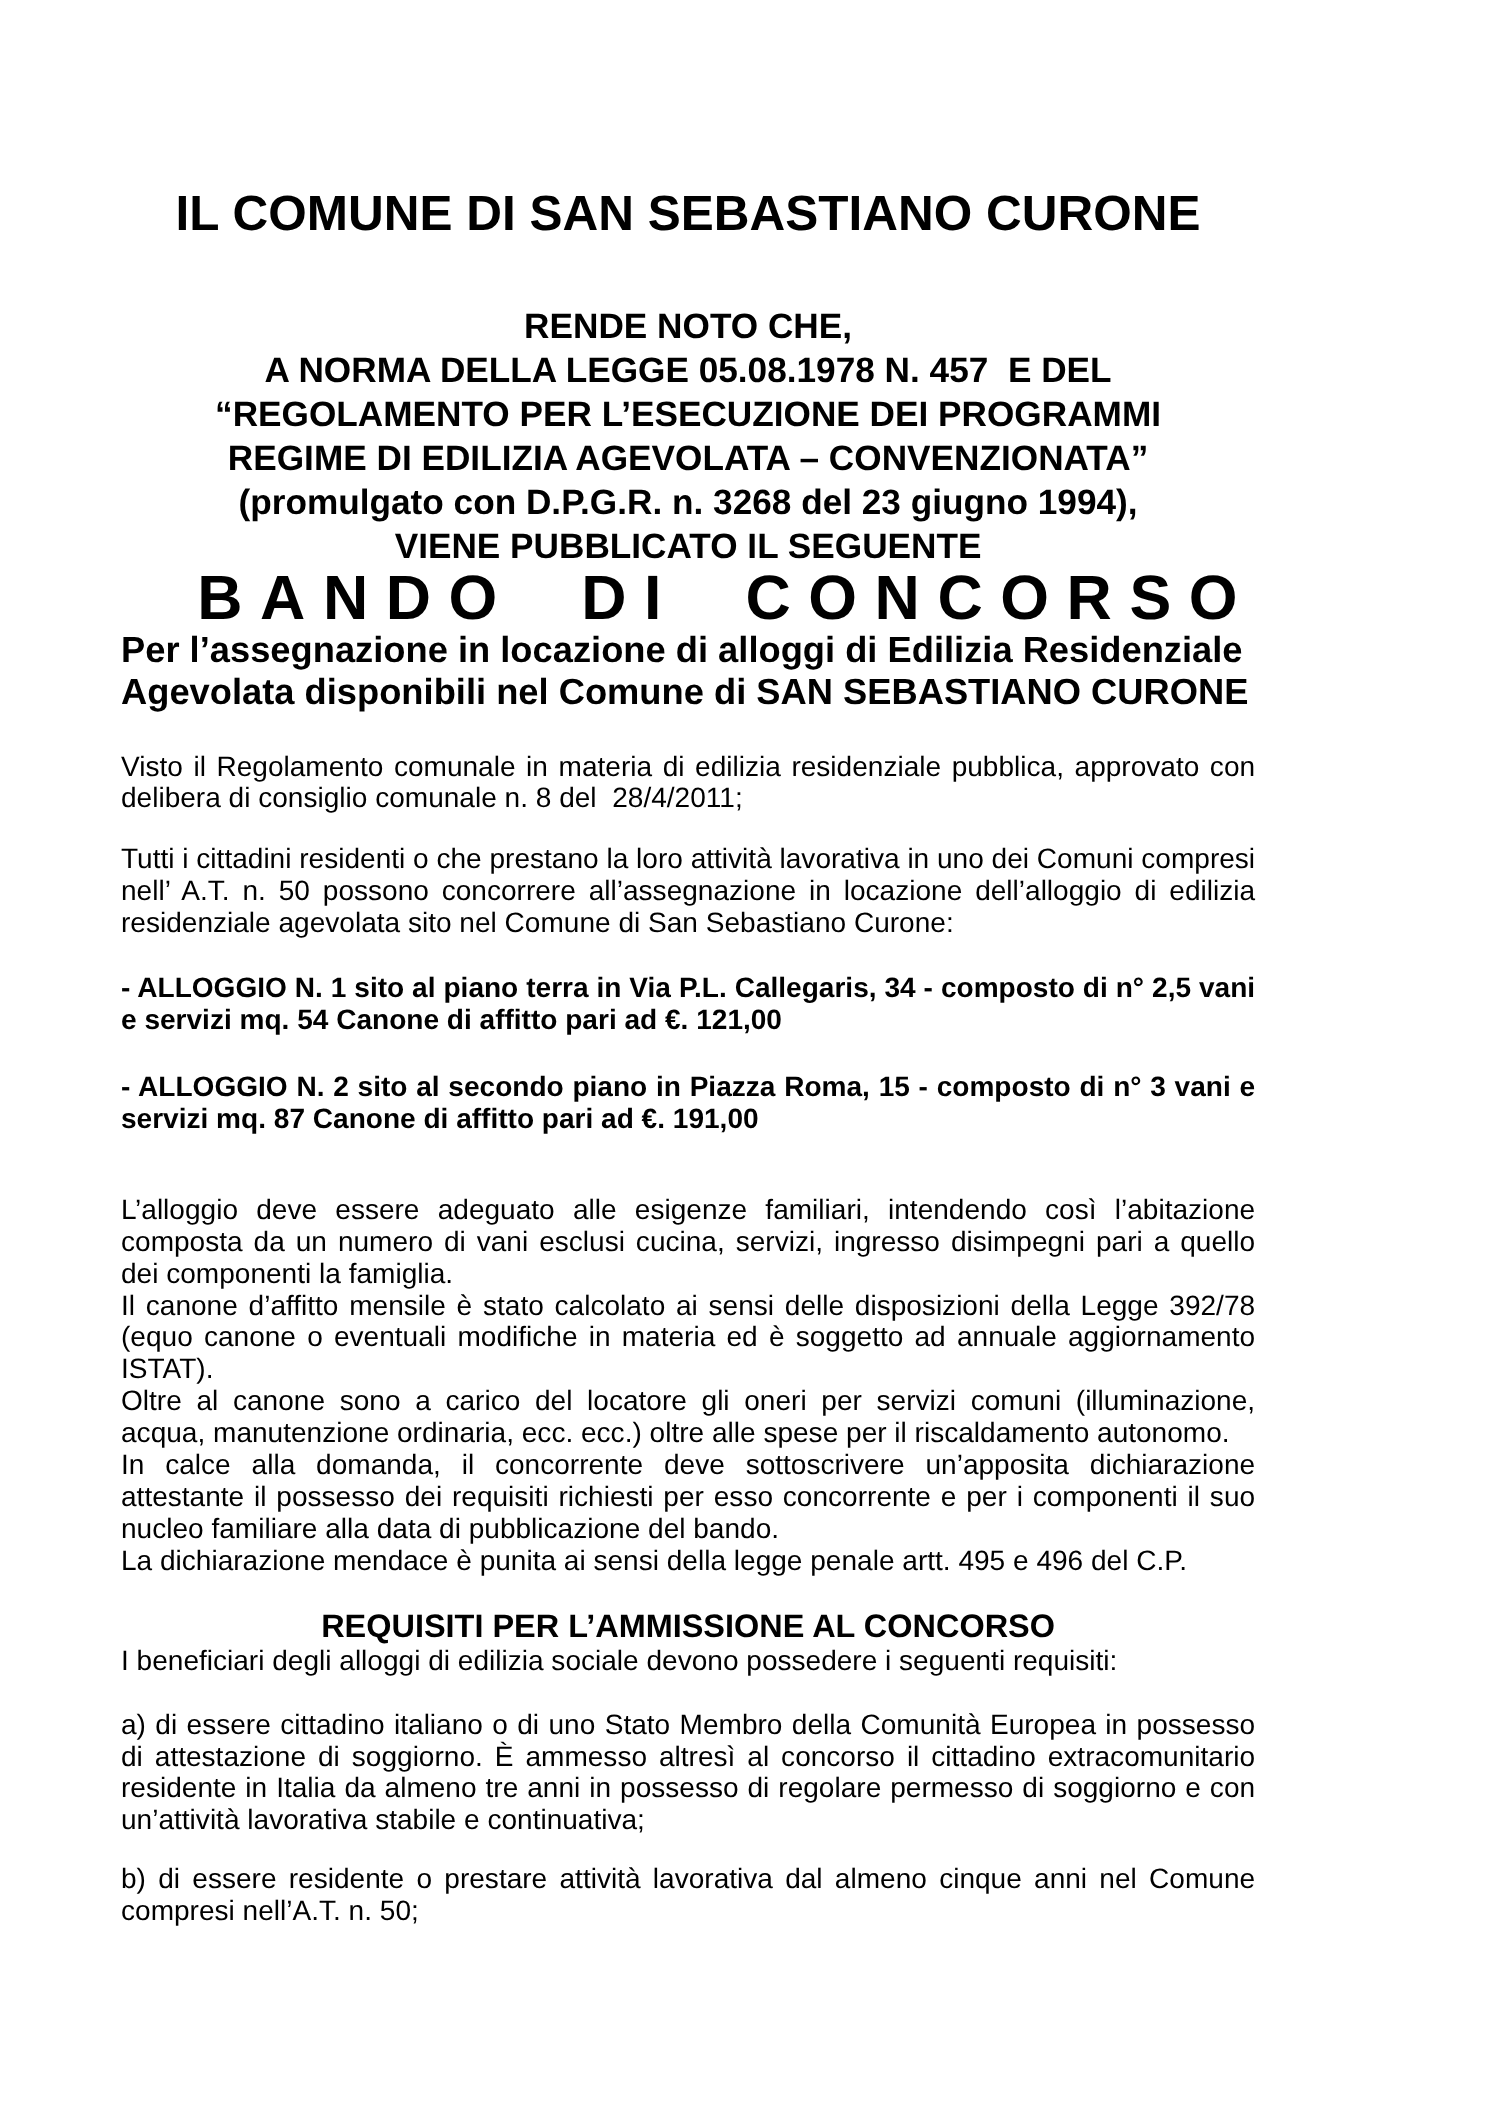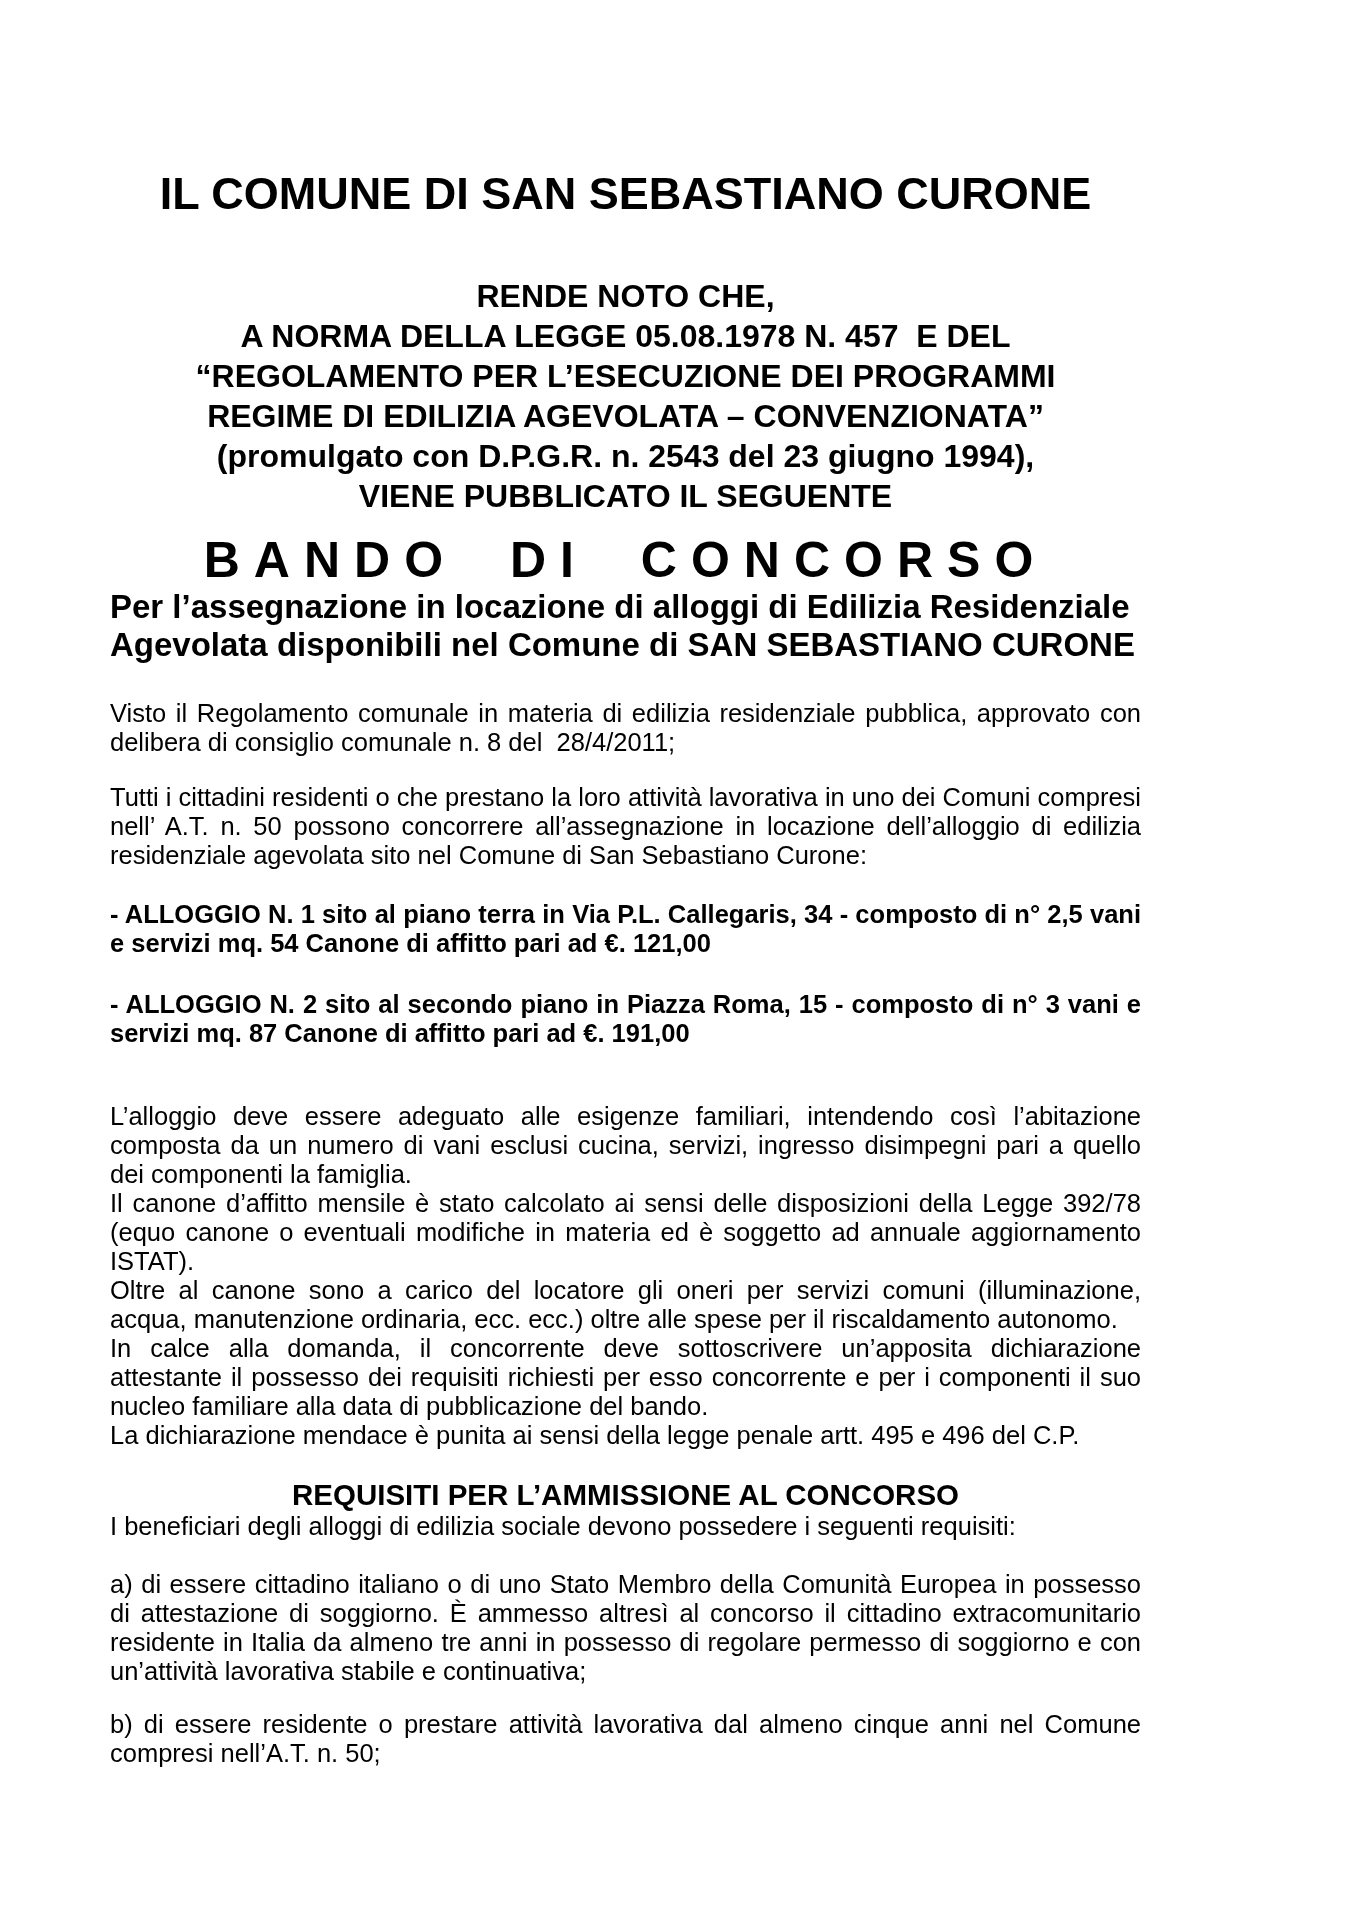--- a/index.html
+++ b/index.html
@@ -30,25 +30,25 @@
     margin-top: 56px;
     text-align: center;
   }
   .pre-line {
     font-size: 32px;
     font-weight: bold;
     line-height: 40px;
     white-space: pre-wrap;
   }
   .bando-title {
-    margin-top: 16px;
-    font-size: 50px;
+    margin-top: 0;
+    font-size: 57px;
     font-weight: bold;
     line-height: 56px;
-    text-align: center;
+    text-align: right;
     letter-spacing: 0.28em;
     word-spacing: 0.5em;
     white-space: pre-wrap;
   }
   .bando-subtitle {
     text-align: left;
   }
   .sub-line {
     font-size: 33px;
     font-weight: bold;
@@ -85,21 +85,21 @@
 
 <div class="page">
 
   <h1 class="doc-title">IL COMUNE DI SAN SEBASTIANO CURONE</h1>
 
   <div class="preamble">
     <div class="pre-line">RENDE NOTO CHE,</div>
     <div class="pre-line">A NORMA DELLA LEGGE 05.08.1978 N. 457  E DEL</div>
     <div class="pre-line">“REGOLAMENTO PER L’ESECUZIONE DEI PROGRAMMI</div>
     <div class="pre-line">REGIME DI EDILIZIA AGEVOLATA – CONVENZIONATA”</div>
-    <div class="pre-line">(promulgato con D.P.G.R. n. 2543 del 23 giugno 1994),</div>
+    <div class="pre-line">(promulgato con D.P.G.R. n. 3268 del 23 giugno 1994),</div>
     <div class="pre-line">VIENE PUBBLICATO IL SEGUENTE</div>
   </div>
 
   <div class="bando-title">BANDO DI CONCORSO</div>
 
   <div class="bando-subtitle">
     <div class="sub-line">Per l’assegnazione in locazione di alloggi di Edilizia Residenziale</div>
     <div class="sub-line">Agevolata disponibili nel Comune di SAN SEBASTIANO CURONE</div>
   </div>
 

